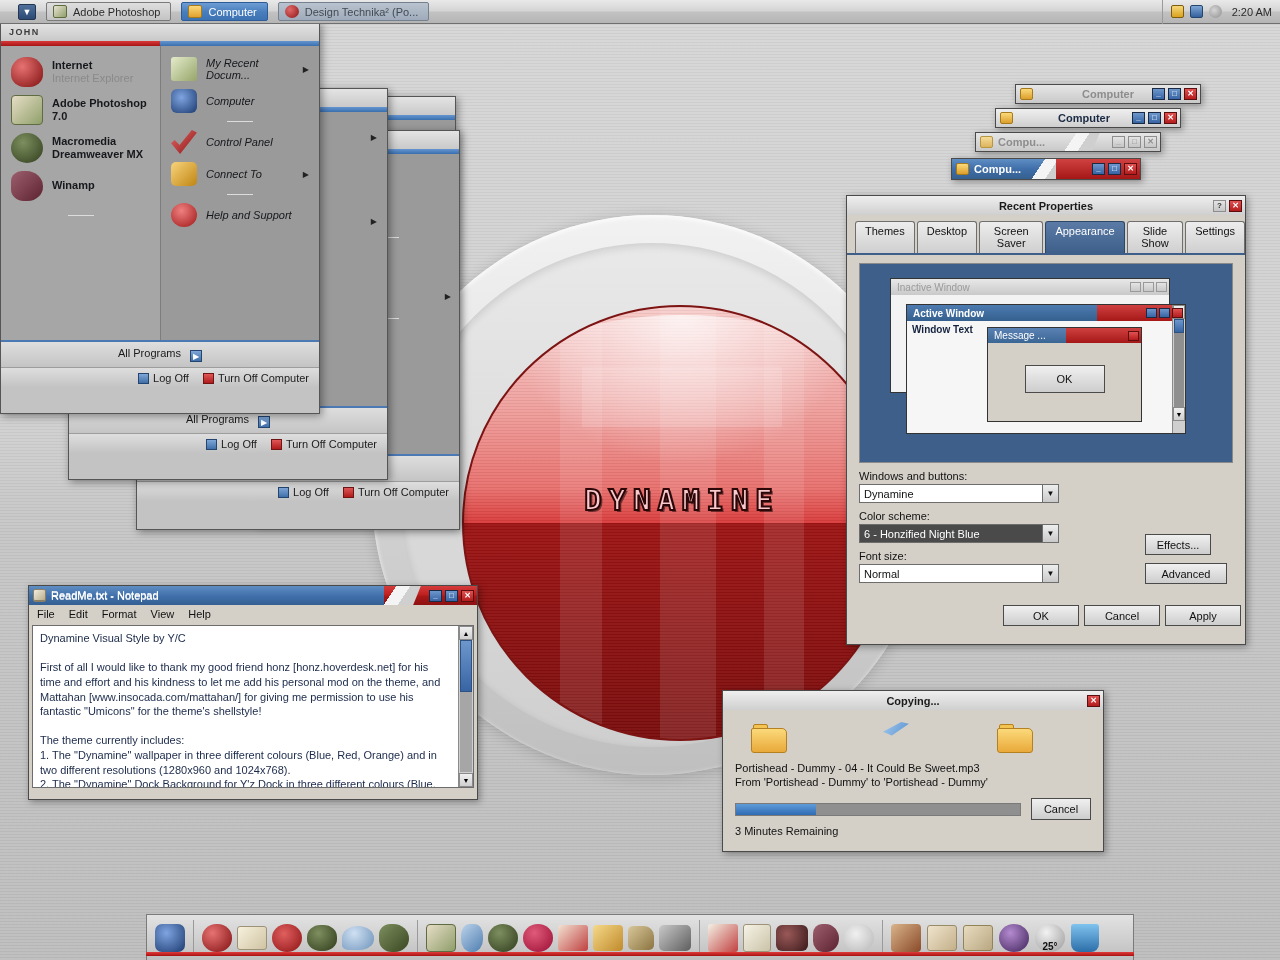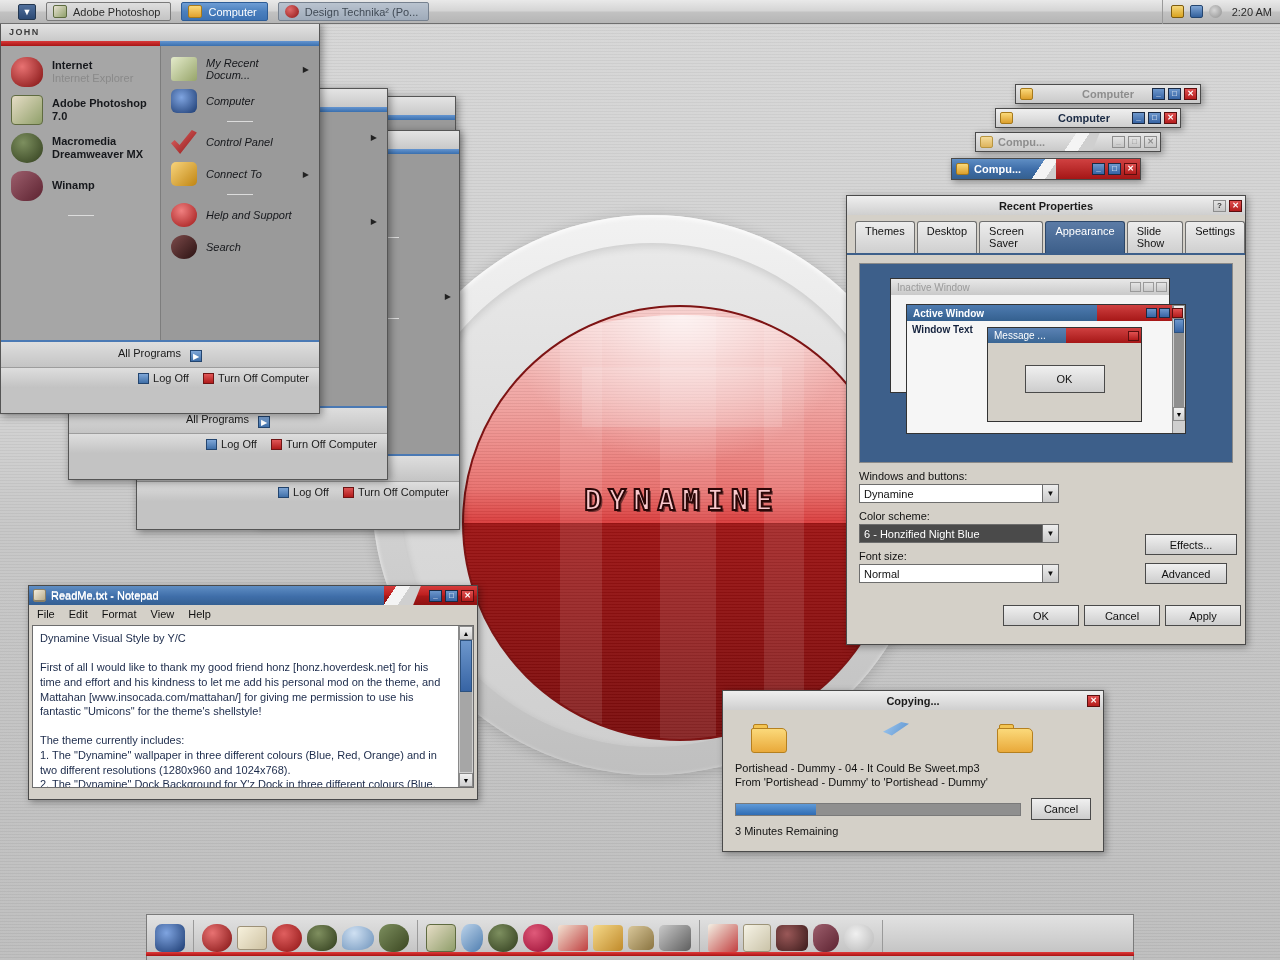--- a/index.html
+++ b/index.html
@@ -149,21 +149,21 @@
   .sm-bico.red{ border-color:#701414; background:linear-gradient(to bottom,#e15757,#b01b1b); }
   .sm-aico{ display:inline-block; width:12px; height:12px; vertical-align:-2px; margin-left:6px;
             border:1px solid #23456f; color:#fff; font-size:8px; text-align:center; line-height:11px;
             background:linear-gradient(to bottom,#7fa7d8,#3f6fa8); }
 
   
   #dispprops{ left:846px; top:195px; width:400px; height:450px; background:#d4d0c8; }
   #dp-tabs{ display:flex; gap:2px; padding:6px 0 0 8px; border-bottom:2px solid #3d5f8a; }
   .dp-tab{ padding:3px 9px 4px; font-size:11px; color:#111;
            border:1px solid #6e6e6e; border-bottom:none; border-radius:3px 3px 0 0;
-           background:linear-gradient(to bottom,#ededed,#cfcfcf); }
+           background:linear-gradient(to bottom,#ededed,#cfcfcf);text-align:center; }
   .dp-tab.sel{ background:linear-gradient(to bottom,#5b7ba6,#3d5f8a); color:#fff; border-color:#2c4straight; border-color:#2c4668; }
   #dp-preview{ margin:8px 12px 0; height:200px; background:#3d5f8a; border:1px solid #8a8a8a; padding:10px; position:relative; }
   .prev-win{ position:absolute; border:1px solid #333; }
   #prev-inact{ left:30px; top:14px; width:280px; height:115px; background:#f3f3f3; }
   #prev-act{ left:46px; top:40px; width:280px; height:130px; background:#f6f6f6; }
   #prev-msg{ left:80px; top:22px; width:155px; height:95px; background:#d4d0c8; border:1px solid #333; }
   .prev-tb{ height:16px; display:flex; align-items:center; padding:0 2px 0 6px;
             font-size:10px; position:relative; overflow:hidden; }
   .prev-btns{ margin-left:auto; display:flex; gap:2px; position:relative; z-index:3; }
   .pb{ width:11px; height:10px; border:1px solid #1a2a44;
@@ -429,24 +429,20 @@
       <div class="sm-item">
         <span class="sm-ico sm" style="background:linear-gradient(135deg,#f8d47c,#c08512);border-radius:5px;"></span>
         <span class="sm-rt">Connect To</span>
         <span class="sm-arrow">▶</span>
       </div>
       <div class="sm-sep"></div>
       <div class="sm-item">
         <span class="sm-ico sm" style="background:radial-gradient(circle at 40% 32%,#f08080,#9e1616);border-radius:50%;"></span>
         <span class="sm-rt">Help and Support</span>
       </div>
-      <div class="sm-item">
-        <span class="sm-ico sm" style="background:linear-gradient(135deg,#7d4b4b,#2a1111);border-radius:50%;"></span>
-        <span class="sm-rt">Search</span>
-      </div>
     </div>
   </div>
 
   <div class="sm-allp">
     <span>All Programs</span>
     <span class="sm-aico">▶</span>
   </div>
   <div class="sm-foot">
     <span><span class="sm-bico"></span><span>Log Off</span></span>
     <span><span class="sm-bico red"></span><span>Turn Off Computer</span></span>
@@ -589,21 +585,21 @@
     </div>
   </div>
   <div class="dp-field">
     <div class="dp-lab">Font size:</div>
     <div class="dp-sel">
       <span>Normal</span>
       <span class="dp-arrow">▼</span>
     </div>
   </div>
 
-  <div class="xbtn" style="position:absolute;left:298px;top:338px;width:92px;height:21px;">
+  <div class="xbtn" style="position:absolute;left:298px;top:338px;width:66px;height:21px;">
     <span>Effects...</span>
   </div>
   <div class="xbtn" style="position:absolute;left:298px;top:367px;width:82px;height:21px;">
     <span>Advanced</span>
   </div>
 
   <div class="xbtn" style="position:absolute;left:156px;top:409px;width:76px;height:21px;">
     <span>OK</span>
   </div>
   <div class="xbtn" style="position:absolute;left:237px;top:409px;width:76px;height:21px;">
@@ -723,15 +719,28 @@
 
   <div style="display:flex;gap:5px;padding:0 8px;height:100%;align-items:center;">
     <span style="width:30px;height:28px;background:linear-gradient(135deg,#f3f0e4,#c24040);border-radius:3px;"></span>
     <span style="width:28px;height:28px;background:linear-gradient(135deg,#f6f3e6,#cac3a8);border:1px solid #9c9378;border-radius:3px;"></span>
     <span style="width:32px;height:26px;background:radial-gradient(circle at 35% 35%,#9a5858,#3a1a1a);border-radius:6px;"></span>
     <span style="width:26px;height:28px;background:linear-gradient(135deg,#9d5f6d,#5c2230);border-radius:40% 60% 55% 45%;"></span>
     <span style="width:30px;height:28px;background:radial-gradient(circle at 40% 35%,#f0f0f0,#b6b6b6);border-radius:50%;"></span>
   </div>
   <div style="width:1px;height:36px;background:#9a9a9a;"></div>
 
+  <div style="display:flex;gap:6px;padding:0 8px;height:100%;align-items:center;">
+    <span style="width:30px;height:28px;background:linear-gradient(135deg,#d9b48a,#8a4a2a);border-radius:4px;"></span>
+    <span style="width:30px;height:26px;background:linear-gradient(135deg,#efe4cd,#c4b08a);border:1px solid #9a8b68;border-radius:3px;"></span>
+    <span style="width:30px;height:26px;background:linear-gradient(135deg,#e8dcc0,#b9a781);border:1px solid #928457;border-radius:3px;"></span>
+    <span style="width:30px;height:28px;background:radial-gradient(circle at 38% 32%,#b48ad0,#3e2258);border-radius:50%;"></span>
+    <span style="width:30px;height:28px;border-radius:50%;
+                 background:radial-gradient(circle at 38% 30%,#f2f2f2,#9a9a9a);
+                 display:flex;align-items:flex-end;justify-content:center;
+                 font-size:10px;font-weight:bold;color:#111;">
+      <span>25°</span>
+    </span>
+    <span style="width:28px;height:28px;background:linear-gradient(to bottom,#7fc3ef,#2c6ea8);border-radius:3px 3px 8px 8px;"></span>
+  </div>
 </div>
 <div style="position:absolute;left:146px;top:952px;width:988px;height:4px;z-index:401;
             background:linear-gradient(to bottom,#e23a3a,#a81212);"></div>
 
 </body></html>

